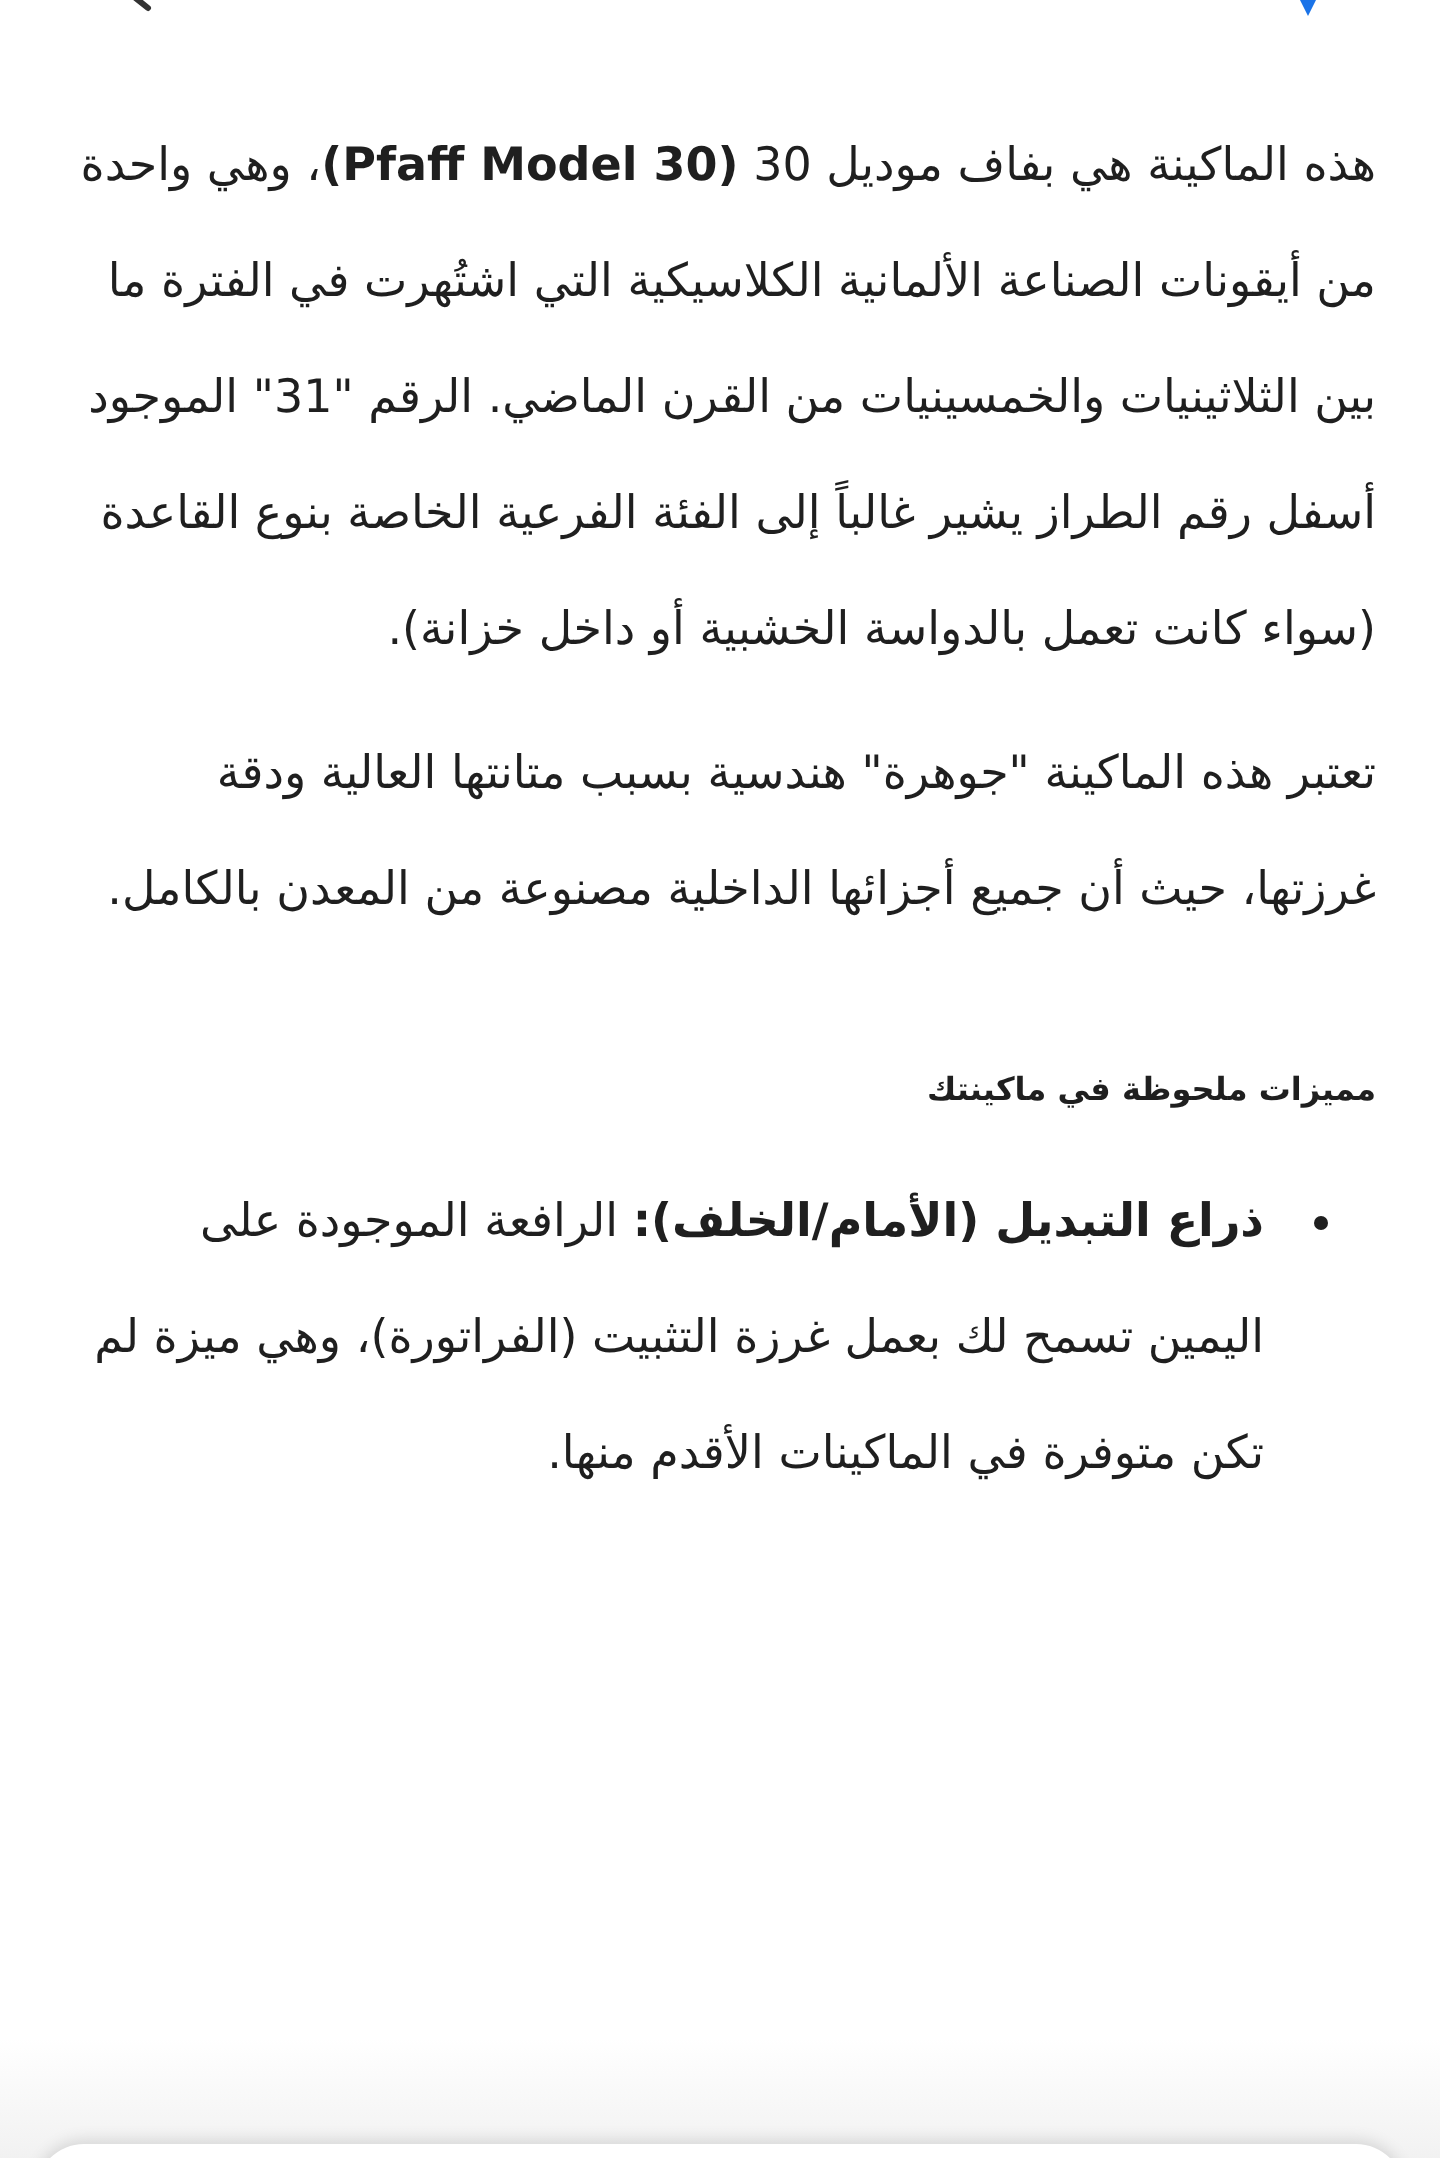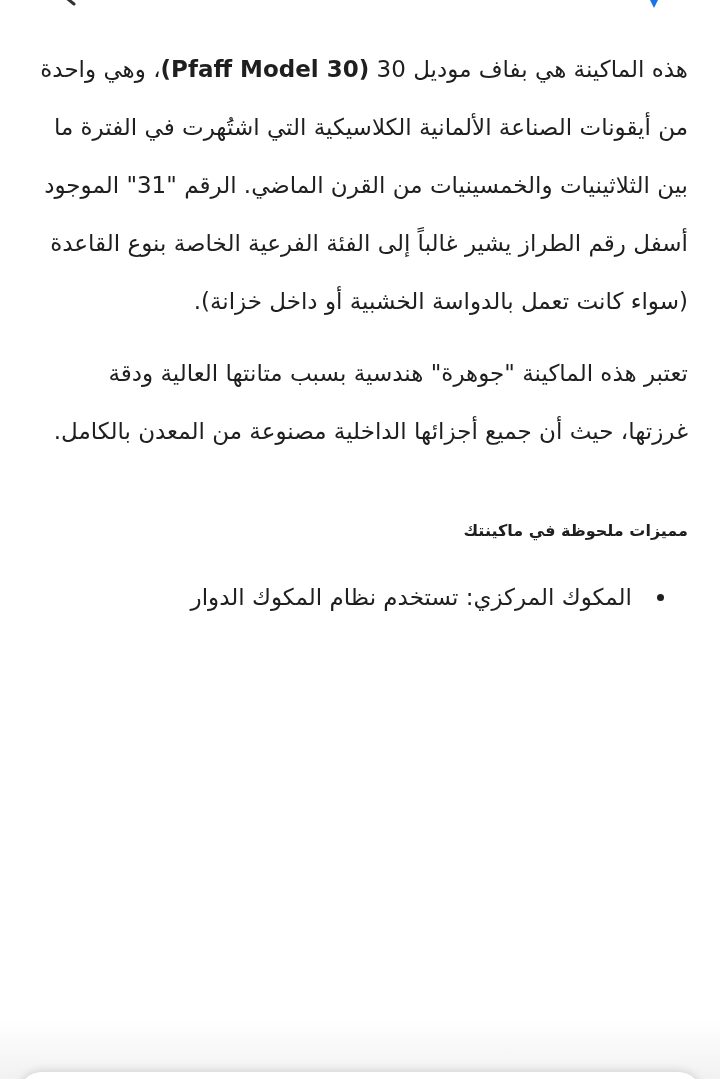--- a/index.html
+++ b/index.html
@@ -4,21 +4,21 @@
 <style>
   html, body { margin:0; padding:0; }
   body {
     width:720px; height:1079px; overflow:hidden; background:#ffffff;
     font-family:"DejaVu Sans", sans-serif; color:#1f1f1f; position:relative;
   }
   .top-strip { position:absolute; top:0; left:0; width:720px; height:14px; }
   .back-icon { position:absolute; left:62px; top:-6px; width:14px; height:14px; }
   .pin-icon { position:absolute; left:648px; top:-2px; width:12px; height:12px; }
   .content {
-    position:absolute; top:40px; left:36px; width:652px;
+    position:absolute; top:54px; left:36px; width:652px;
     direction:rtl; text-align:right;
   }
   p.para {
     margin:0; font-size:23px; line-height:58px; letter-spacing:0;
   }
   p.para + p.para { margin-top:14px; }
   .ltr-bold { font-weight:bold; unicode-bidi:isolate; direction:ltr; }
   h2.section {
     margin:42px 0 8px 0; font-size:16px; font-weight:bold; line-height:58px;
   }
@@ -58,19 +58,19 @@
 <div class="content">
   <p class="para"><span>هذه الماكينة هي بفاف موديل 30 </span><span class="ltr-bold">(Pfaff Model 30)</span><span>، وهي واحدة من أيقونات الصناعة الألمانية الكلاسيكية التي اشتُهرت في الفترة ما بين الثلاثينيات والخمسينيات من القرن الماضي. الرقم "31" الموجود أسفل رقم الطراز يشير غالباً إلى الفئة الفرعية الخاصة بنوع القاعدة (سواء كانت تعمل بالدواسة الخشبية أو داخل خزانة).</span></p>
 
   <p class="para">تعتبر هذه الماكينة "جوهرة" هندسية بسبب متانتها العالية ودقة غرزتها، حيث أن جميع أجزائها الداخلية مصنوعة من المعدن بالكامل.</p>
 
   <h2 class="section">مميزات ملحوظة في ماكينتك</h2>
 
   <ul class="features">
     <li>
       <span class="bullet"></span>
-      <span>المكوك المركزي:</span><span> تستخدم نظام المكوك الدوار</span>
+      <span class="term">ذراع التبديل (الأمام/الخلف):</span><span> الرافعة الموجودة على اليمين تسمح لك بعمل غرزة التثبيت (الفراتورة)، وهي ميزة لم تكن متوفرة في الماكينات الأقدم منها.</span>
     </li>
   </ul>
 </div>
 
 <div class="bottom-fade"></div>
 <div class="bottom-card"></div>
 
 </body></html>

